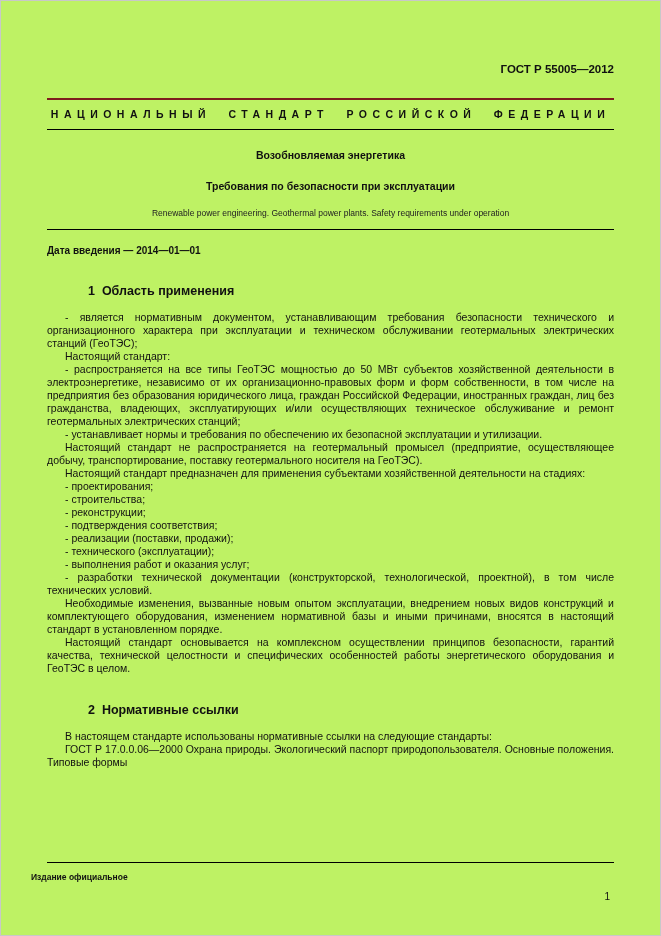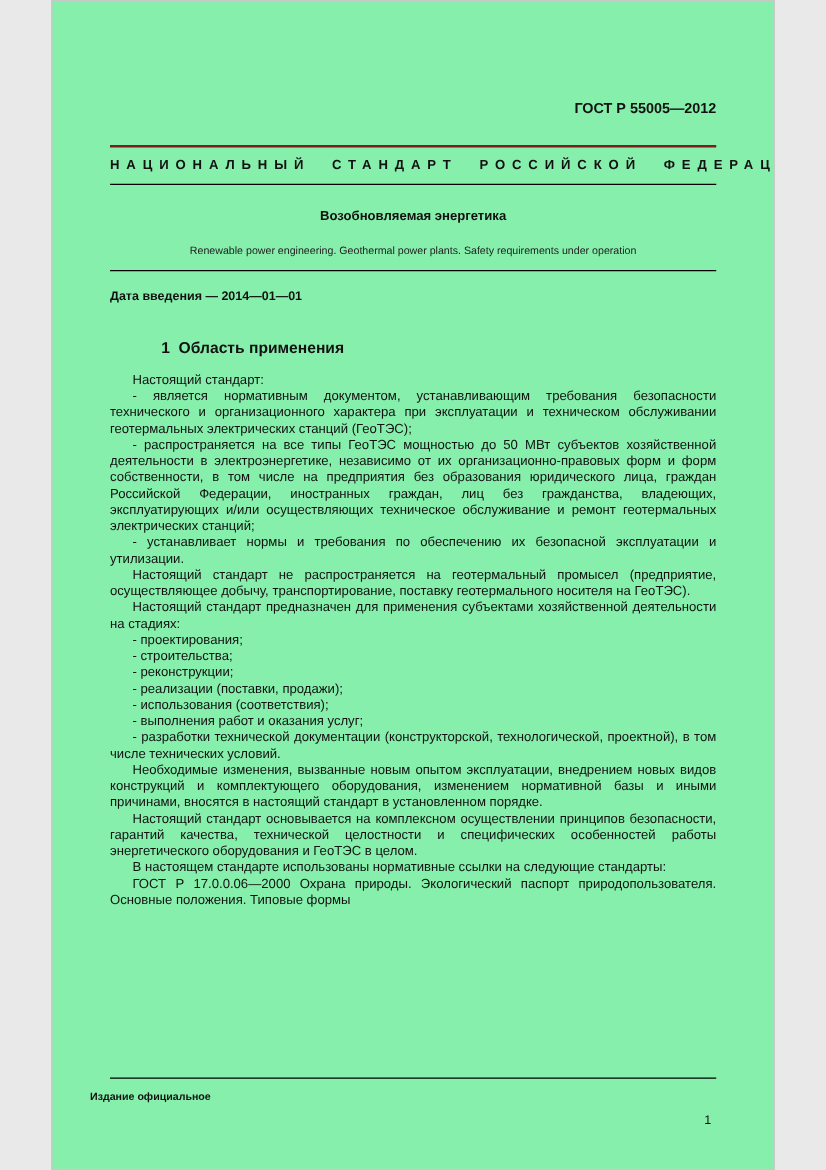--- a/index.html
+++ b/index.html
@@ -1,24 +1,24 @@
 <!DOCTYPE html>
 <html><head>
 <meta charset="utf-8">
 <style>
   * { margin: 0; padding: 0; box-sizing: border-box; }
   html, body { background: #e9e9e9; }
   body { font-family: "Liberation Sans", sans-serif; color: #111; }
   .page {
-    width: 579px; height: 936px;
+    width: 661px; height: 936px;
     margin: 0 auto;
-    background: #86efac;
+    background: #bef264;
     border: 1px solid #c8c8c8;
     position: relative;
-    padding: 18px 46px;
+    padding: 0 46px;
     overflow: hidden;
   }
   .doc-number {
     padding-top: 62px;
     text-align: right;
     font-weight: bold;
     font-size: 11.5px;
   }
   .banner {
     margin-top: 23px;
@@ -89,47 +89,50 @@
 <div class="page">
 
   <div class="doc-number">ГОСТ Р 55005—2012</div>
 
   <div class="banner">
     <div class="banner-text">НАЦИОНАЛЬНЫЙ СТАНДАРТ РОССИЙСКОЙ ФЕДЕРАЦИИ</div>
   </div>
 
   <div class="title-block">
     <div class="subject-area">Возобновляемая энергетика</div>
+    <div class="subtitle">Требования по безопасности при эксплуатации</div>
     <div class="english-title">Renewable power engineering. Geothermal power plants. Safety requirements under operation</div>
   </div>
 
   <div class="rule"></div>
 
   <div class="intro-date">Дата введения — 2014—01—01</div>
 
   <div class="section-heading">1  Область применения</div>
 
   <div class="body-text">
+      <p class="para">- является нормативным документом, устанавливающим требования безопасности технического и организационного характера при эксплуатации и техническом обслуживании геотермальных электрических станций (ГеоТЭС);</p>
       <p class="para">Настоящий стандарт:</p>
-      <p class="para">- является нормативным документом, устанавливающим требования безопасности технического и организационного характера при эксплуатации и техническом обслуживании геотермальных электрических станций (ГеоТЭС);</p>
       <p class="para">- распространяется на все типы ГеоТЭС мощностью до 50 МВт субъектов хозяйственной деятельности в электроэнергетике, независимо от их организационно-правовых форм и форм собственности, в том числе на предприятия без образования юридического лица, граждан Российской Федерации, иностранных граждан, лиц без гражданства, владеющих, эксплуатирующих и/или осуществляющих техническое обслуживание и ремонт геотермальных электрических станций;</p>
       <p class="para">- устанавливает нормы и требования по обеспечению их безопасной эксплуатации и утилизации.</p>
       <p class="para">Настоящий стандарт не распространяется на геотермальный промысел (предприятие, осуществляющее добычу, транспортирование, поставку геотермального носителя на ГеоТЭС).</p>
       <p class="para">Настоящий стандарт предназначен для применения субъектами хозяйственной деятельности на стадиях:</p>
       <p class="para">- проектирования;</p>
       <p class="para">- строительства;</p>
       <p class="para">- реконструкции;</p>
+      <p class="para">- подтверждения соответствия;</p>
       <p class="para">- реализации (поставки, продажи);</p>
-      <p class="para">- использования (соответствия);</p>
+      <p class="para">- технического (эксплуатации);</p>
       <p class="para">- выполнения работ и оказания услуг;</p>
       <p class="para">- разработки технической документации (конструкторской, технологической, проектной), в том числе технических условий.</p>
       <p class="para">Необходимые изменения, вызванные новым опытом эксплуатации, внедрением новых видов конструкций и комплектующего оборудования, изменением нормативной базы и иными причинами, вносятся в настоящий стандарт в установленном порядке.</p>
       <p class="para">Настоящий стандарт основывается на комплексном осуществлении принципов безопасности, гарантий качества, технической целостности и специфических особенностей работы энергетического оборудования и ГеоТЭС в целом.</p>
     </div>
 
+  <div class="section-heading">2  Нормативные ссылки</div>
 
   <div class="body-text">
       <p class="para">В настоящем стандарте использованы нормативные ссылки на следующие стандарты:</p>
       <p class="para">ГОСТ Р 17.0.0.06—2000  Охрана природы. Экологический паспорт природопользователя. Основные положения. Типовые формы</p>
     </div>
 
   <div class="footer-rule"></div>
 
   <div class="edition-note">Издание официальное</div>
 

